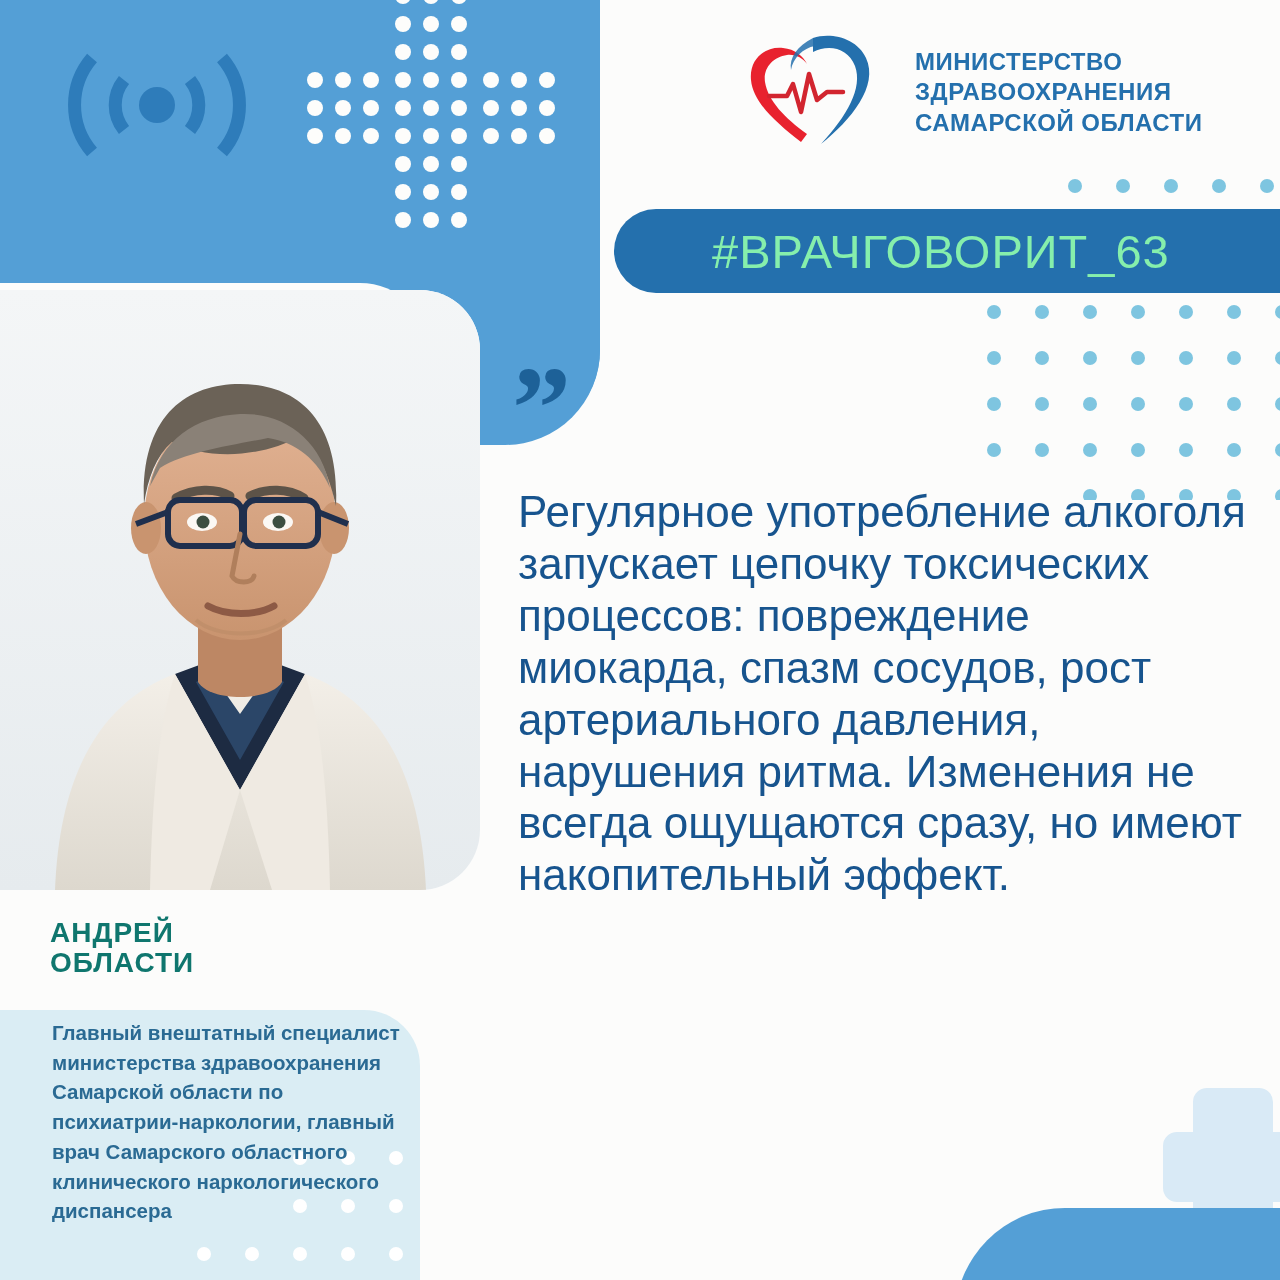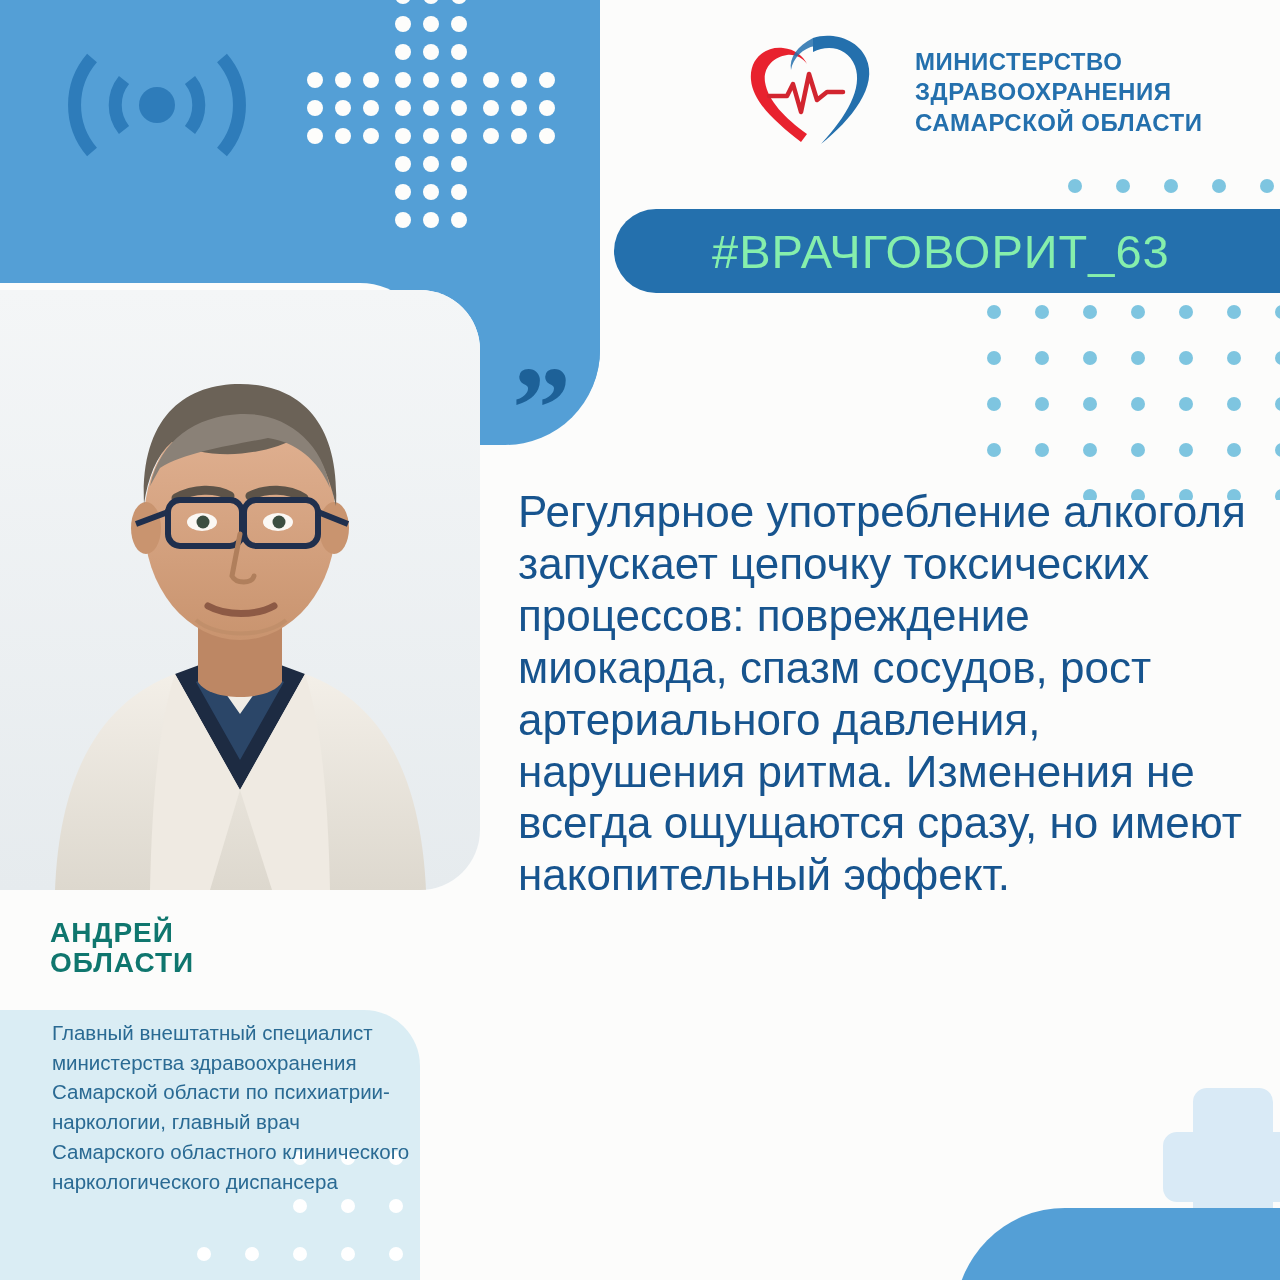--- a/index.html
+++ b/index.html
@@ -65,20 +65,21 @@
     position:absolute;left:0;top:1010px;width:420px;height:270px;
     background:#daedf4;
     border-top-right-radius:56px;
   }
   .bio-dots{position:absolute;left:0;top:1010px;width:420px;height:270px;}
   .bio-text{
     position:absolute;left:52px;top:1018px;width:360px;
     color:#2a6a93;
     font-size:20.5px;
     line-height:1.45;
+    font-weight:bold;
   }
 
   
   .logo-wrap{
     position:absolute;left:735px;top:30px;
     display:flex;align-items:center;gap:30px;
   }
   .logo-mark{width:150px;height:125px;flex:none;}
   .logo-text{
     color:#2470ad;font-weight:bold;font-size:24px;

